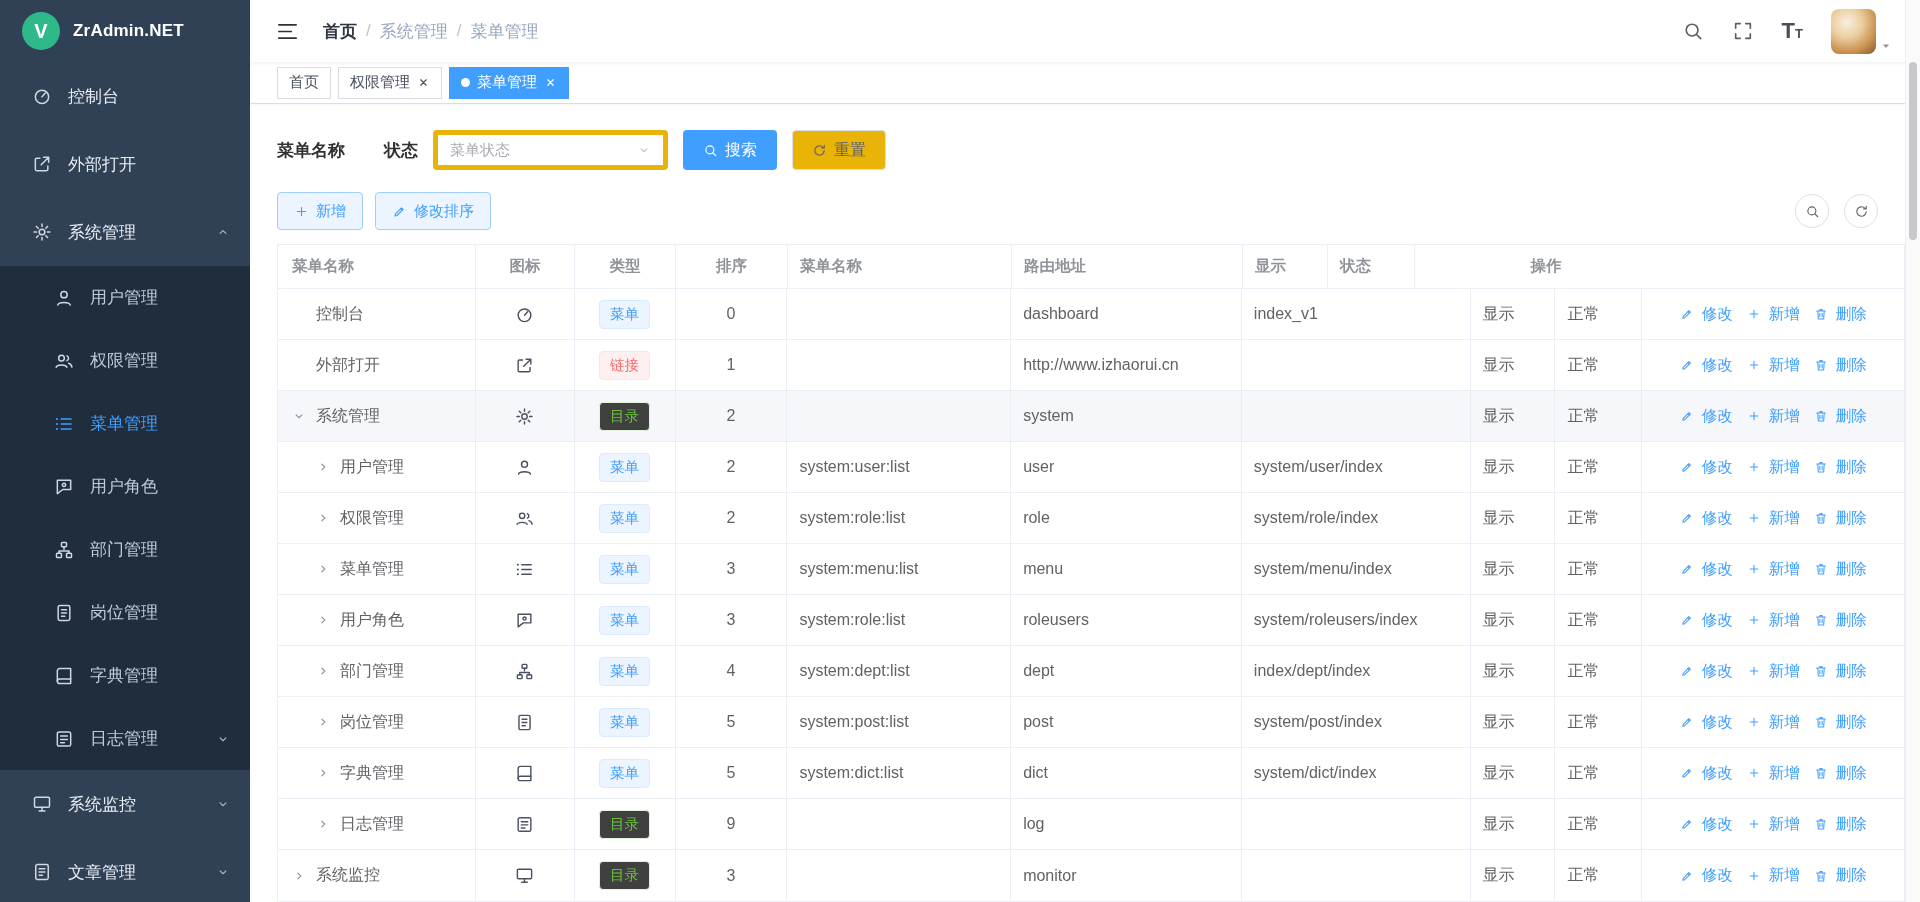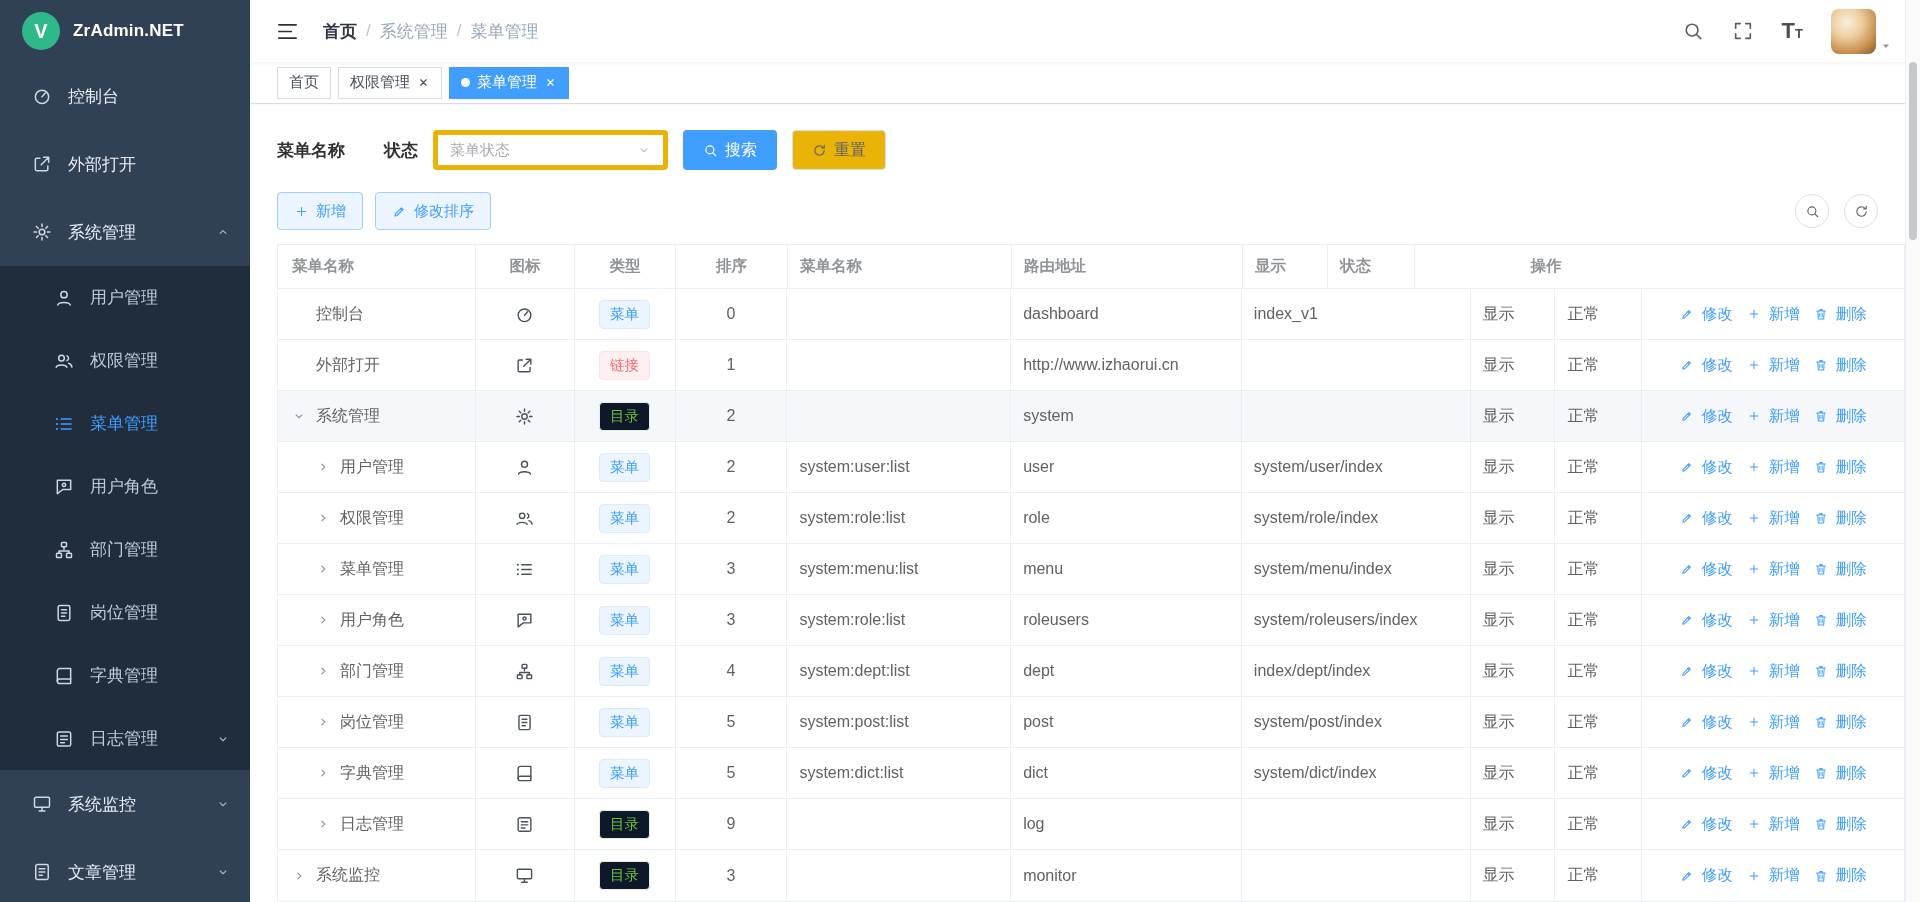--- a/index.html
+++ b/index.html
@@ -93,21 +93,21 @@
   .col-status{width:87px}
   .col-ops{width:262px;gap:14px}
   .row-arrow{width:24px;display:inline-flex;color:#8b96a3;font-size:14px;flex-shrink:0;cursor:pointer}
   .lvl1 .row-arrow{margin-left:24px}
   .row-name{color:#606266}
   .row-icon{font-size:19px;color:#4a5160;display:flex}
   .badge{height:29px;padding:0 10px;border-radius:4px;font-size:14.5px;display:inline-flex;
     align-items:center;border:1px solid}
   .badge.menu{background:#ecf5ff;border-color:#d9ecff;color:var(--tag-menu,#409eff)}
   .badge.link{background:#fef0f0;border-color:#fde2e2;color:var(--tag-link,#f56c6c)}
-  .badge.dir{background:#0f172a;border-color:#e1f3d8;color:var(--tag-dir,#67c23a)}
+  .badge.dir{background:#404040;border-color:#e1f3d8;color:var(--tag-dir,#67c23a)}
   .op{color:var(--accent,#409eff);display:inline-flex;align-items:center;gap:8px;font-size:15.5px;
     cursor:pointer;text-decoration:none;white-space:nowrap}
   .op .op-ic{display:flex;font-size:14px}
 
   
   .scrollbar{position:fixed;top:0;right:0;width:15px;height:902px;background:#fafafa;border-left:1px solid #ebeef5;z-index:9}
   .scroll-thumb{position:absolute;left:3px;top:62px;width:8px;height:178px;border-radius:4px;background:#c6c8cc;cursor:pointer}
 </style>
 </head>
 <body>

